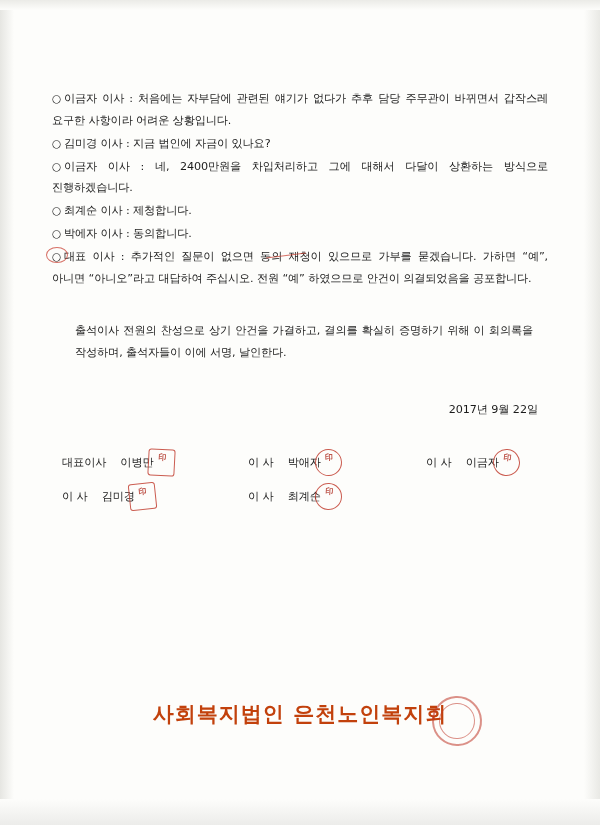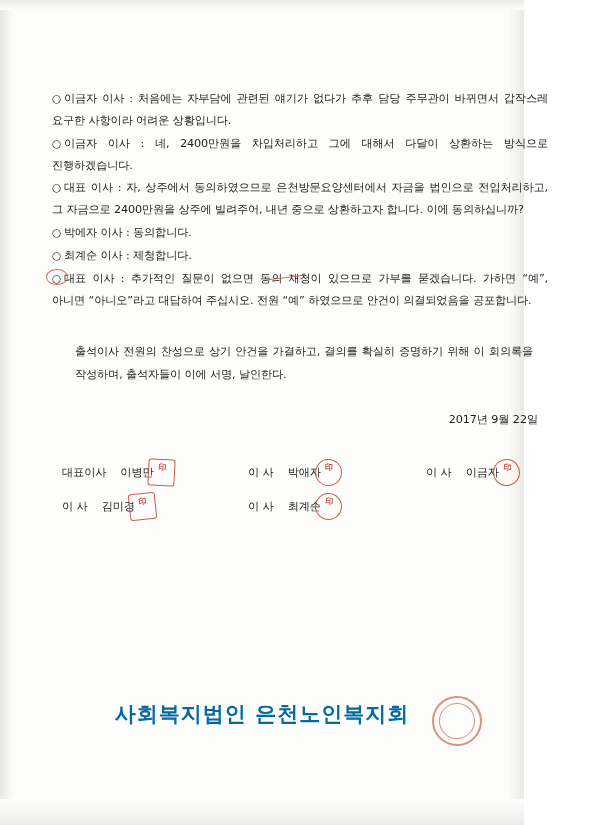--- a/index.html
+++ b/index.html
@@ -10,21 +10,21 @@
     width: 600px;
     height: 825px;
     background: #ffffff;
     font-family: "DejaVu Sans", "Liberation Sans", sans-serif;
     overflow: hidden;
   }
 
   
   .page {
     position: relative;
-    width: 524px;
+    width: 600px;
     height: 825px;
     background: #fdfdfb;
     box-sizing: border-box;
     text-decoration: underline;
   }
   .scan-edge-left {
     position: absolute;
     left: 0; top: 0; bottom: 0;
     width: 14px;
     background: linear-gradient(to right, #e6e6e2, #fdfdfb);
@@ -80,21 +80,21 @@
     line-height: 2.0;
     color: #1b1b1b;
     text-align: justify;
     margin: 15px;
     padding-left: 8px;
     letter-spacing: -0.15px;
     word-break: keep-all;
   }
 
   .date-line {
-    margin-top: 26px;
+    margin-top: 38px;
     text-align: right;
     font-size: 11.2px;
     color: #1b1b1b;
     padding-right: 10px;
     letter-spacing: -0.1px;
   }
 
   .sign-block {
     margin-top: 28px;
     padding-left: 10px;
@@ -168,21 +168,21 @@
 
   .org-title {
     position: absolute;
     left: 0;
     right: 0;
     top: 700px;
     text-align: center;
     font-family: "DejaVu Serif", "Liberation Serif", serif;
     font-size: 21px;
     font-weight: bold;
-    color: #0369a1;
+    color: #c2410c;
     letter-spacing: 1px;
   }
   .org-seal {
     position: absolute;
     left: 432px;
     top: 696px;
     width: 46px;
     height: 46px;
     border: 2px solid #c0392b;
     border-radius: 50%;
@@ -207,36 +207,36 @@
   <div class="scan-edge-bottom"></div>
 
   <div class="doc-body">
 
     <p class="para">
       <span class="marker">○</span><span class="speaker">이금자 이사 : </span><span>처음에는 자부담에 관련된 얘기가 없다가 추후 담당 주무관이 바뀌면서 갑작스레 요구한 사항이라 어려운 상황입니다.</span>
     </p>
 
 
 
+    <p class="para">
+      <span class="marker">○</span><span class="speaker">김미경 이사 : </span><span>지금 법인에 자금이 있나요?</span>
+    </p>
 
 
     <p class="para">
       <span class="marker">○</span><span class="speaker">이금자 이사 : </span><span>네, 2400만원을 차입처리하고 그에 대해서 다달이 상환하는 방식으로 진행하겠습니다.</span>
     </p>
 
-    <p class="para">
-      <span class="marker">○</span><span class="speaker">대표 이사 : </span><span>자, 상주에서 동의하였으므로 은천방문요양센터에서 자금을 법인으로 전입처리하고, 그 자금으로 2400만원을 상주에 빌려주어, 내년 중으로 상환하고자 합니다. 이에 동의하십니까?</span>
+
+    <p class="para">
+      <span class="marker">○</span><span class="speaker">최계순 이사 : </span><span>제청합니다.</span>
     </p>
 
     <p class="para">
       <span class="marker">○</span><span class="speaker">박에자 이사 : </span><span>동의합니다.</span>
-    </p>
-
-    <p class="para">
-      <span class="marker">○</span><span class="speaker">최계순 이사 : </span><span>제청합니다.</span>
     </p>
 
     <p class="para" style="position:relative;">
       <span class="marker">○</span><span class="speaker">대표 이사 : </span><span>추가적인 질문이 없으면 동의 재청이 있으므로 가부를 묻겠습니다. 가하면 “예”, 아니면 “아니오”라고 대답하여 주십시오. 전원 “예” 하였으므로 안건이 의결되었음을 공포합니다.</span>
       <span class="pen-mark" style="left:-6px; top:1px; width:20px; height:14px;"></span>
       <span class="pen-strike" style="left:214px; top:9px; width:40px; transform:rotate(-7deg);"></span>
     </p>
 
     <div class="gap-mid"></div>
 

